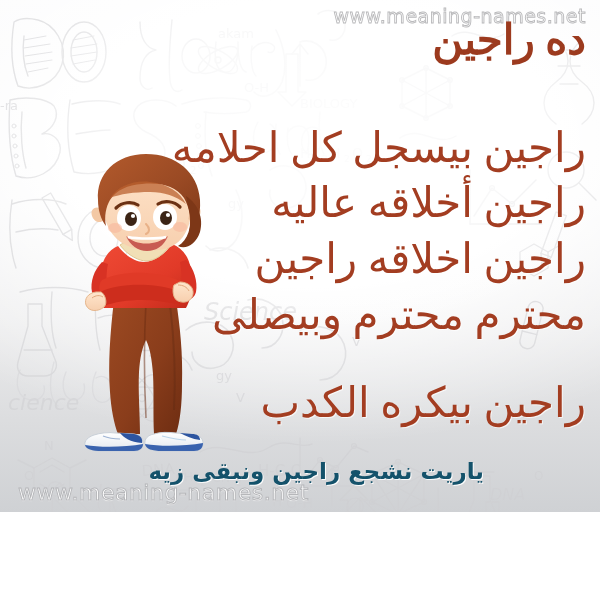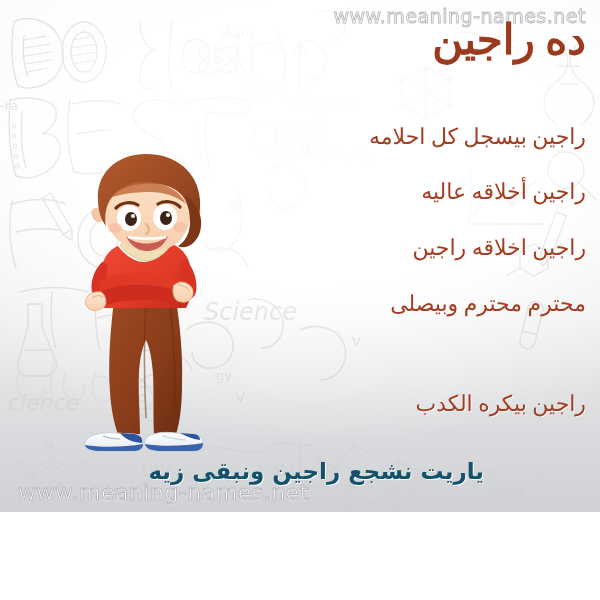--- a/index.html
+++ b/index.html
@@ -79,29 +79,29 @@
     color: #9c3a1e;
     text-shadow: 1px 1px 0 rgba(255,255,255,0.85);
     line-height: 1.15;
   }
   .line {
     color: #a33d21;
     font-weight: 400;
     text-shadow: 1px 1px 0 rgba(255,255,255,0.7);
     line-height: 1.1;
   }
-  .line.big   { font-size: 22px; }
+  .line.big   { font-size: 42px; }
   .line.small { font-size: 21px; }
 
   .l1 { top: 125px; }
   .l2 { top: 180px; }
   .l3 { top: 236px; }
   .l4 { top: 292px; }
   .l5 { top: 360px; }
-  .l6 { top: 392px; margin-left: 47px; }
+  .l6 { top: 380px; margin-left: 47px; }
 
   .footer-line {
     position: absolute;
     right: 116px;
     bottom: 28px;
     direction: rtl;
     text-align: right;
     white-space: nowrap;
     font-family: "DejaVu Sans", "Liberation Sans", sans-serif;
     font-size: 23px;

